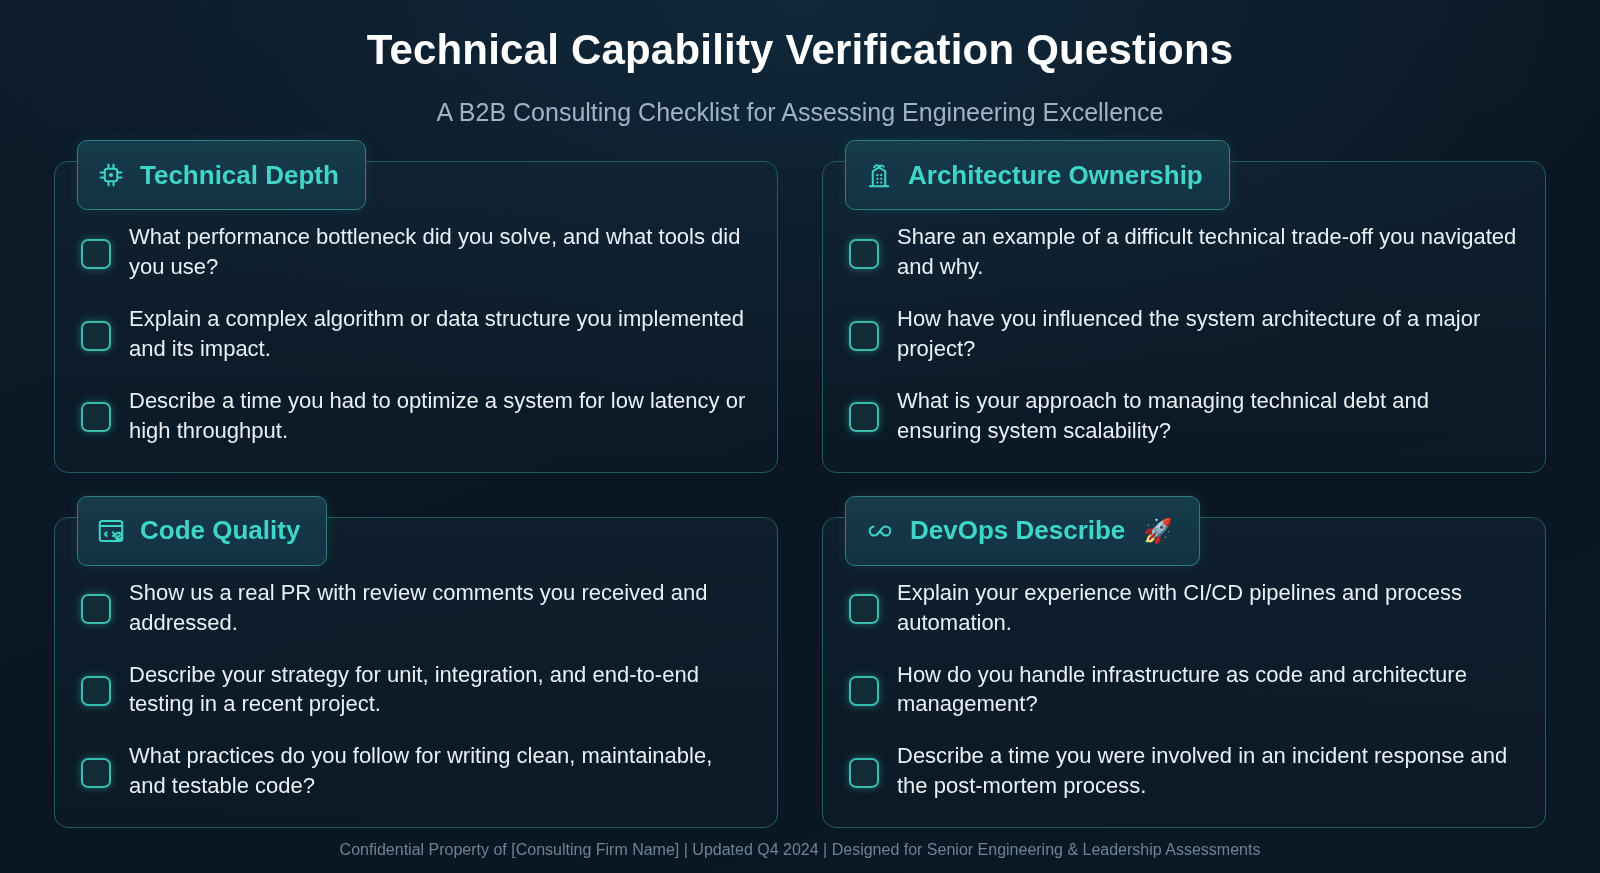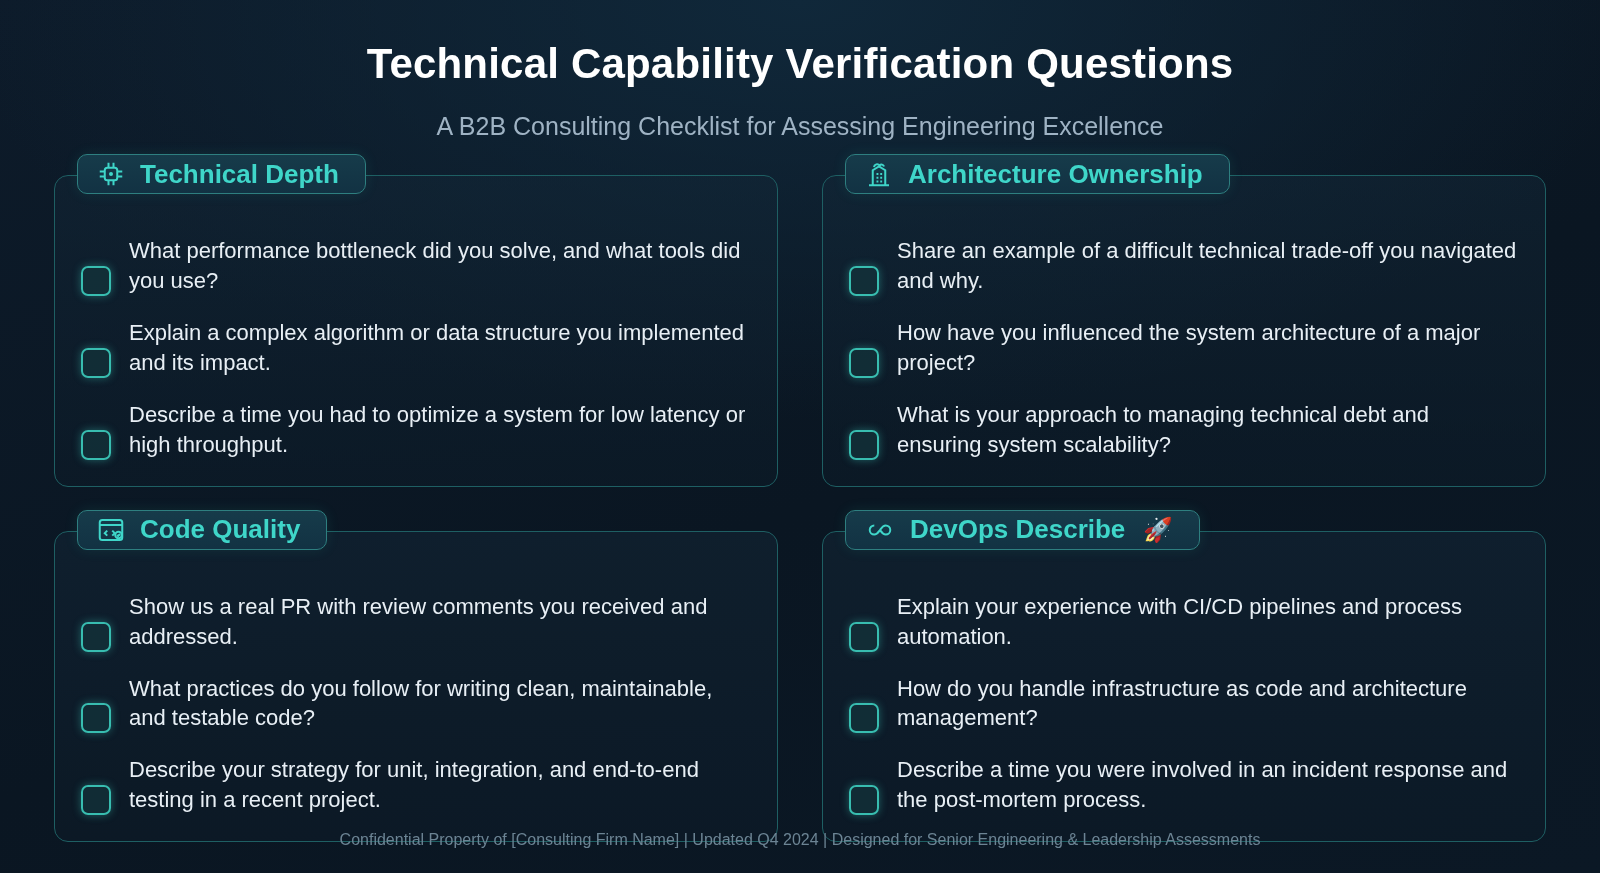--- a/index.html
+++ b/index.html
@@ -12,21 +12,21 @@
     overflow: hidden;
   }
 
   .page {
     position: relative;
     width: 1600px;
     height: 873px;
     background:
       radial-gradient(ellipse 1200px 600px at 50% 0%, #10283a 0%, rgba(16,40,58,0) 70%),
       linear-gradient(160deg, #0d1b2a 0%, #0a1622 55%, #0b1825 100%);
-    padding: 14px;
+    padding: 0;
   }
 
   
   .header {
     text-align: center;
     padding-top: 26px;
   }
   .title {
     font-size: 42px;
     font-weight: bold;
@@ -58,21 +58,21 @@
     border-radius: 14px;
     background: linear-gradient(180deg, rgba(18,38,54,0.55) 0%, rgba(12,27,40,0.55) 100%);
     padding: 56px 26px 26px 26px;
     min-height: 296px;
   }
 
   .card-header {
     position: absolute;
     top: -22px;
     left: 22px;
-    height: 40px;
+    height: 70px;
     display: flex;
     align-items: center;
     gap: 14px;
     padding: 0 26px 0 18px;
     border: 1px solid #2e7f80;
     border-radius: 10px;
     background: linear-gradient(180deg, #163b4a 0%, #123243 100%);
     box-shadow: 0 0 14px rgba(45,212,191,0.10);
   }
   .card-title {
@@ -80,21 +80,21 @@
     font-weight: bold;
     color: #3fd6c9;
     white-space: nowrap;
   }
   .head-icon { display: flex; align-items: center; color: #3fd6c9; }
   .head-icon svg { display: block; }
   .trailing-emoji { font-size: 24px; margin-left: 4px; }
 
   
   .q-list { display: flex; flex-direction: column; gap: 22px; margin-top: 4px; }
-  .q-row { display: flex; align-items: flex-end; gap: 18px; }
+  .q-row { display: flex; align-items: center; gap: 18px; }
 
   .checkbox {
     flex: 0 0 auto;
     width: 30px;
     height: 30px;
     margin-top: 3px;
     border: 2px solid #38bdb0;
     border-radius: 7px;
     background: rgba(20,52,60,0.7);
     box-shadow: 0 0 9px rgba(56,189,176,0.45);
@@ -104,21 +104,21 @@
     font-size: 22px;
     line-height: 1.36;
     color: #e8eff5;
   }
 
   
   .footer {
     position: absolute;
     left: 0;
     right: 0;
-    bottom: 24px;
+    bottom: 14px;
     text-align: center;
     font-size: 16px;
     color: #6c8494;
   }
 </style>
 </head>
 <body>
 
 <div class="page">
 
@@ -197,25 +197,25 @@
         </span>
         <span class="card-title">Code Quality</span>
       </div>
       <div class="q-list">
         <div class="q-row">
           <div class="checkbox"></div>
           <div class="q-text">Show us a real PR with review comments you received and addressed.</div>
         </div>
         <div class="q-row">
           <div class="checkbox"></div>
+          <div class="q-text">Describe your strategy for unit, integration, and end-to-end testing in a recent project.</div>
+        </div>
+        <div class="q-row">
+          <div class="checkbox"></div>
           <div class="q-text">What practices do you follow for writing clean, maintainable, and testable code?</div>
-        </div>
-        <div class="q-row">
-          <div class="checkbox"></div>
-          <div class="q-text">Describe your strategy for unit, integration, and end-to-end testing in a recent project.</div>
         </div>
       </div>
     </div>
 
     <div class="card">
       <div class="card-header">
         <span class="head-icon">
           <svg width="32" height="30" viewBox="0 0 28 24" fill="none" stroke="currentColor" stroke-width="1.7">
             <path d="M9 8a4 4 0 1 0 0 8c2.5 0 3.6-2 5-4s2.5-4 5-4a4 4 0 1 1 0 8c-2.5 0-3.6-2-5-4"></path>
           </svg>

